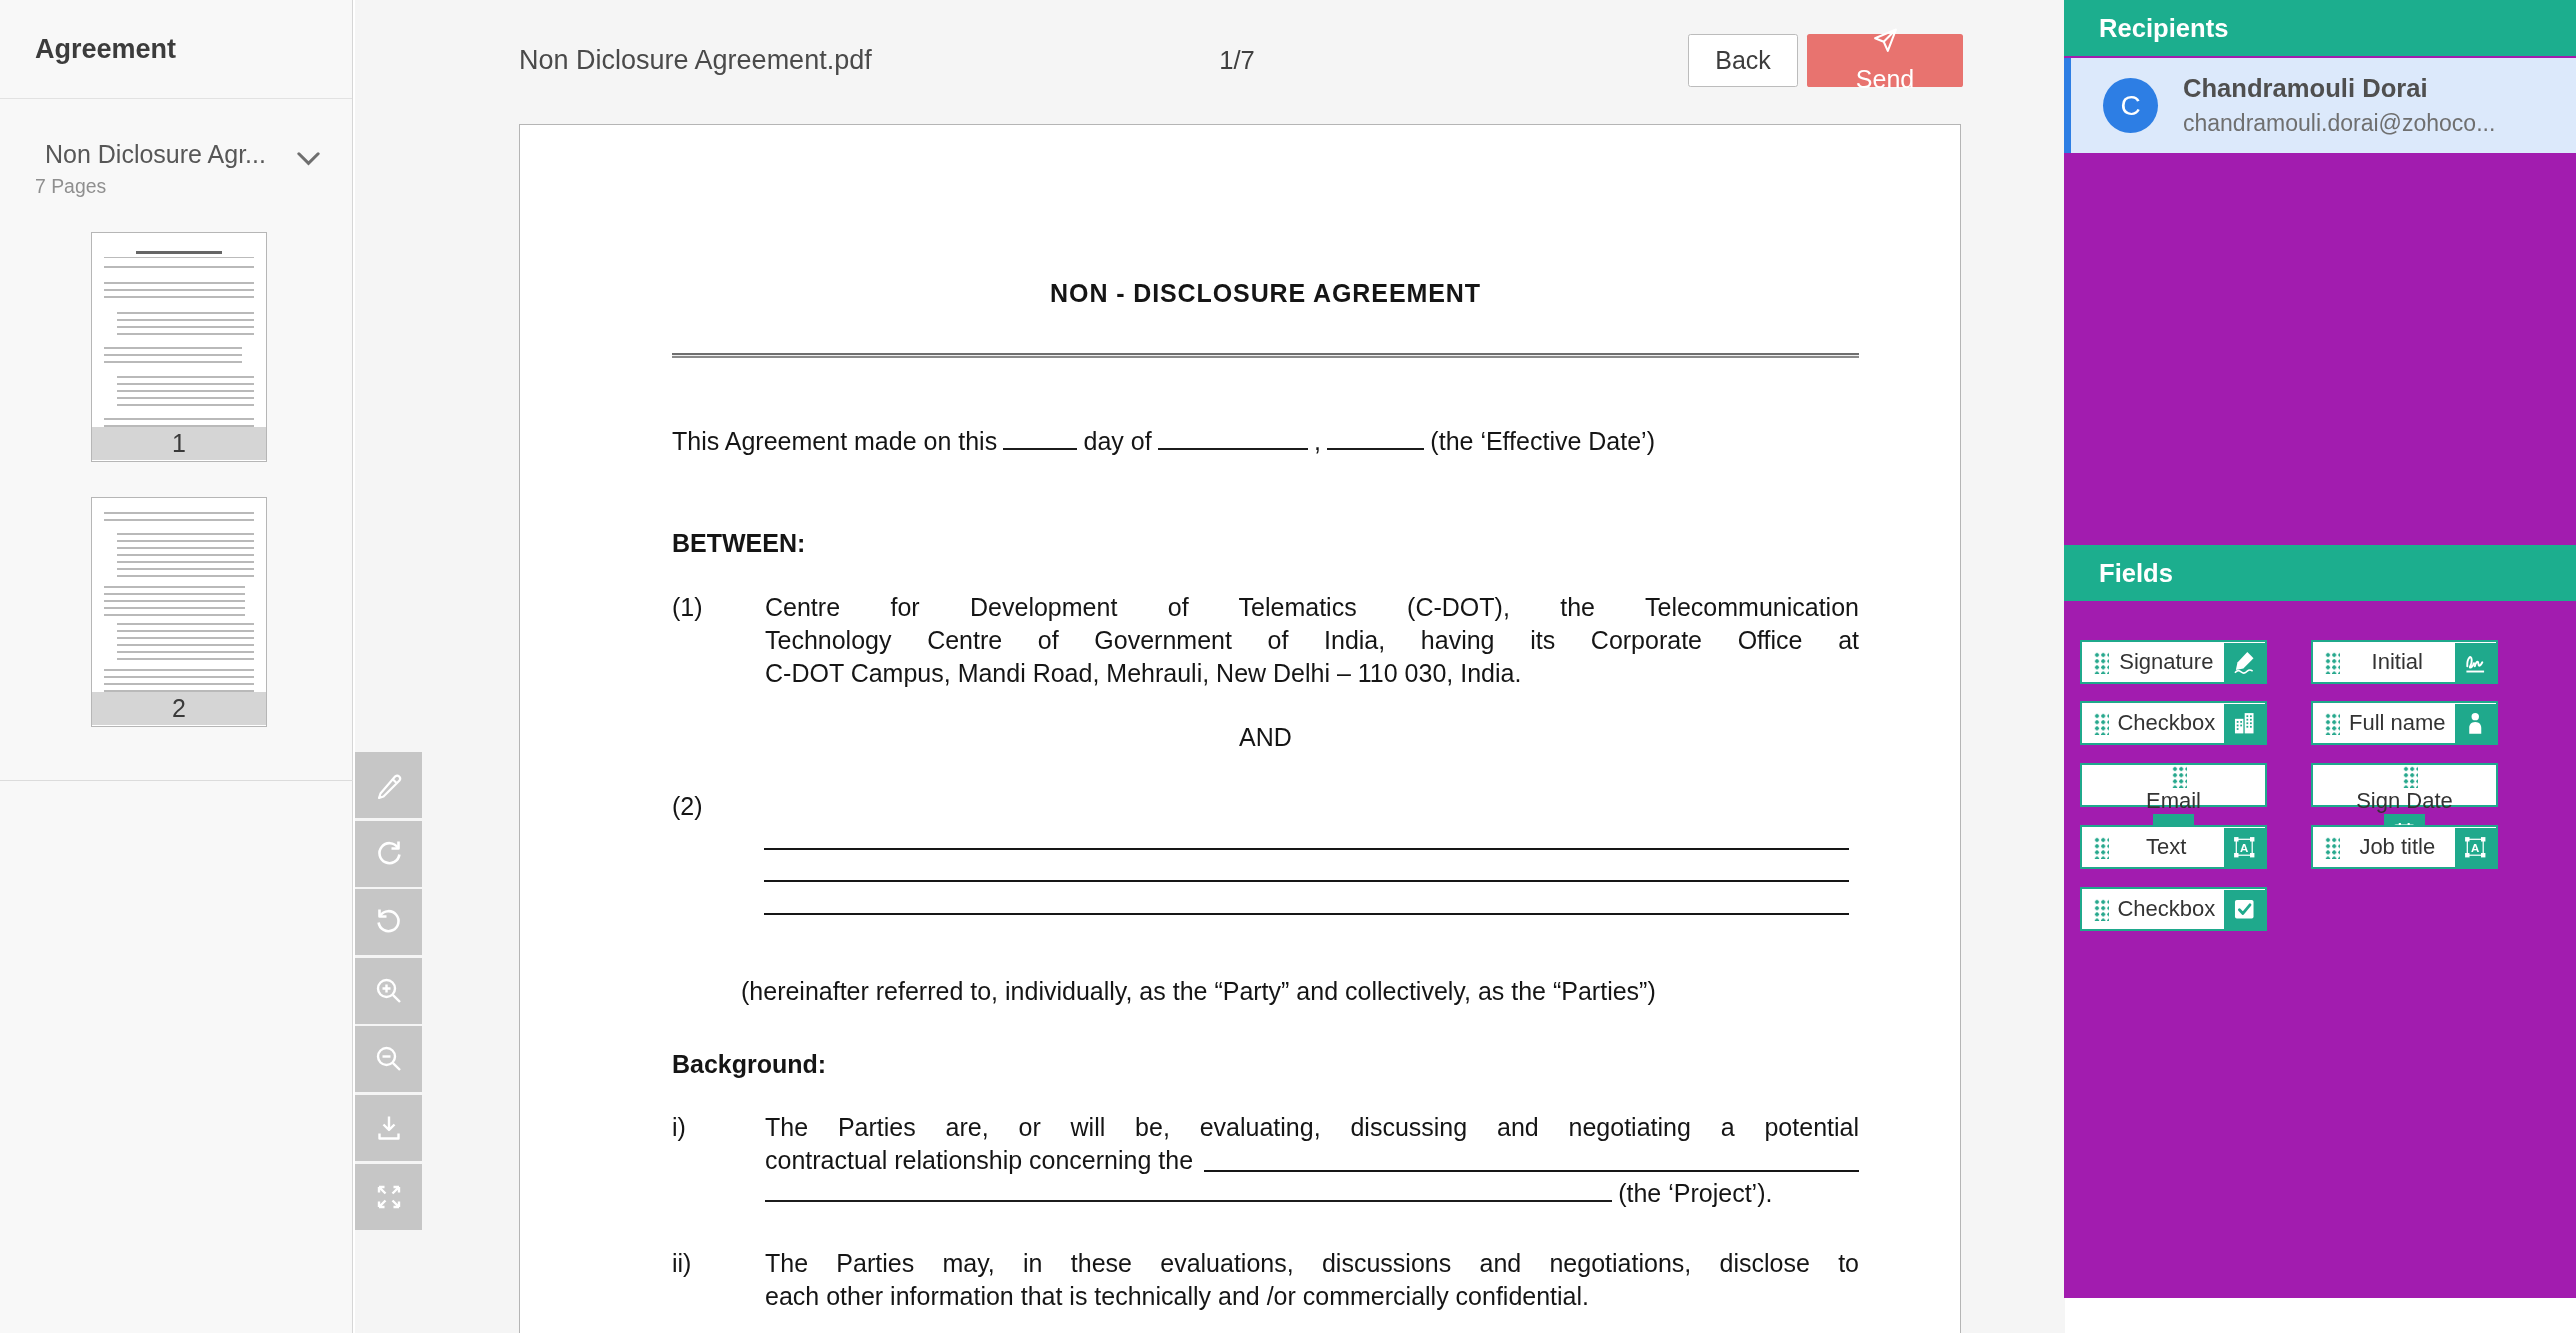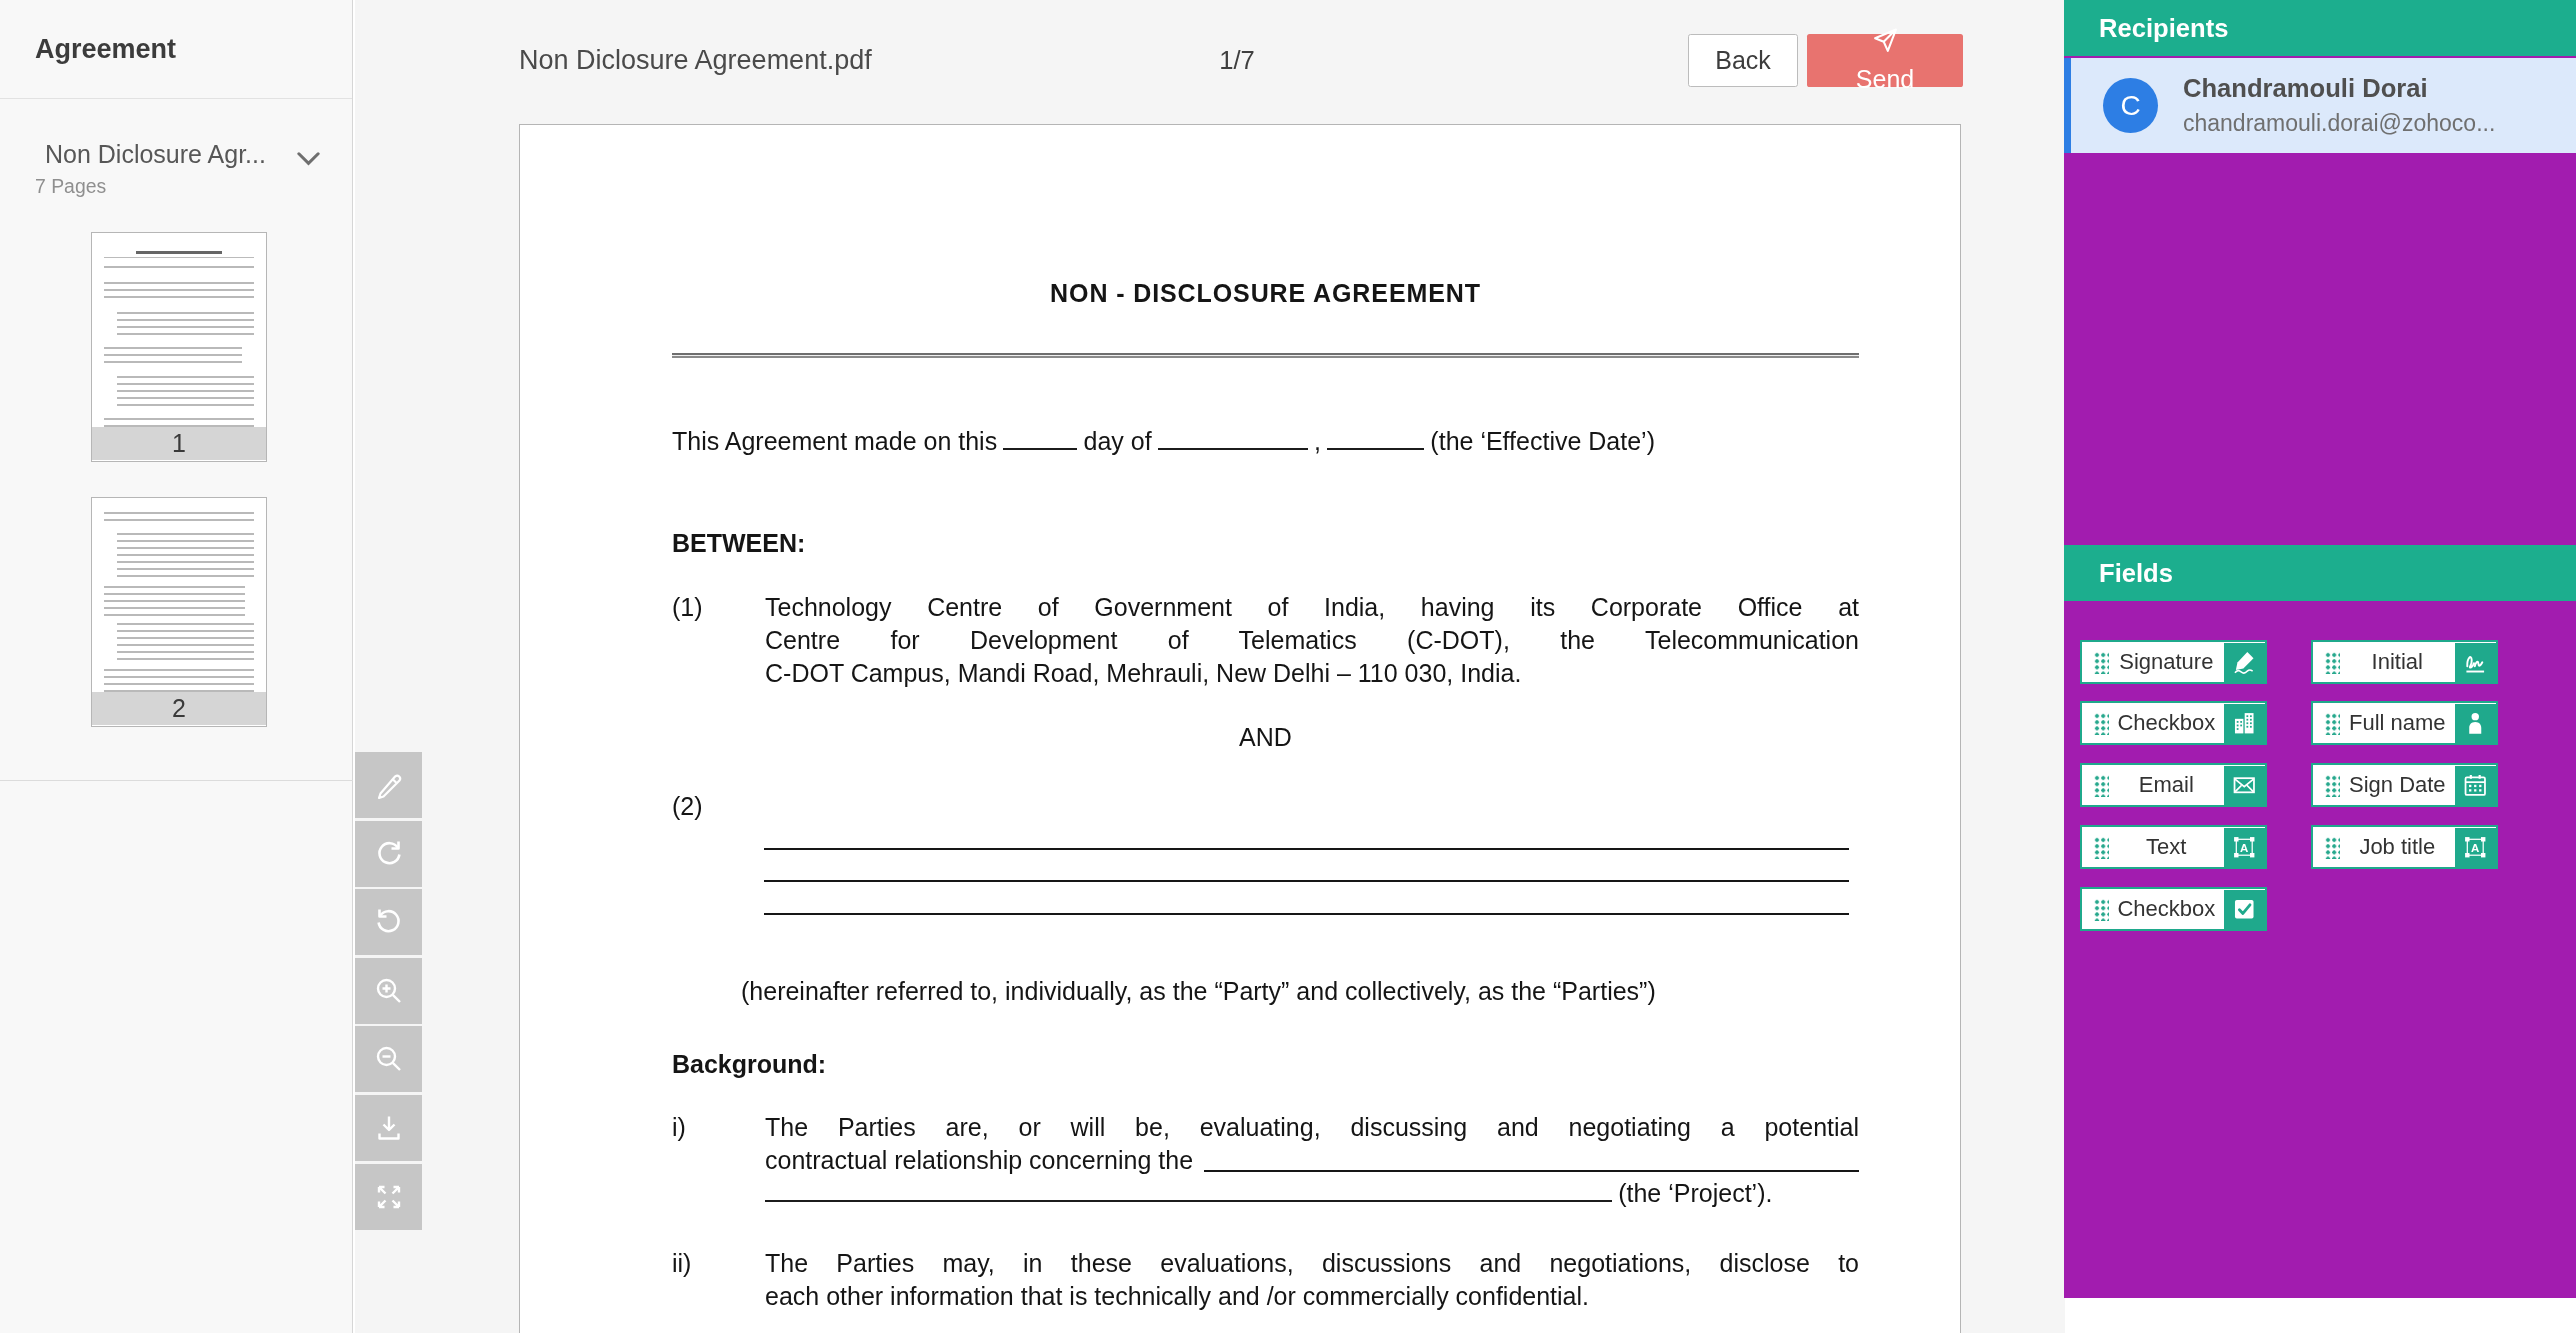--- a/index.html
+++ b/index.html
@@ -83,21 +83,21 @@
     padding-left:32px; cursor:pointer; }
   .avatar { width:55px; height:55px; border-radius:50%; background:#2D7EE4; color:#fff;
     font-size:28px; display:flex; align-items:center; justify-content:center; flex:none; }
   .recip-text { margin-left:25px; }
   .recip-name { font-size:25.6px; font-weight:bold; color:#4f4f4f; }
   .recip-email { font-size:23px; color:#6f6f6f; margin-top:7px; }
 
   .field-btn { position:absolute; height:44px; width:187px; border:2.6px solid #1FA98C;
     background:#fff; display:flex; align-items:center; cursor:grab; }
   .col1 { left:16px;align-items:center; } .col2 { left:247px; }
-  .r1 { top:640px; } .r2 { top:701px; } .r3 { top:763px; } .r4 { top:825px; } .r5 { top:887px; }
+  .r1 { top:640px; } .r2 { top:701px; } .r3 { top:763px;flex-direction:column; } .r4 { top:825px; } .r5 { top:887px; }
   .drag-handle { width:16px; height:23px; margin-left:10.6px; flex:none;
     background-image:radial-gradient(#27a88d 1.8px, transparent 2.1px);
     background-size:6.2px 6.2px; background-position:0.9px 0.9px; }
   .field-label { flex:1; text-align:center; font-size:22px; color:#333; }
   .field-icon-box { width:41px; height:39px; background:#1FA98C; flex:none;
     display:flex; align-items:center; justify-content:center; }
 </style>
 </head>
 <body>
 
@@ -210,22 +210,22 @@
     <div class="block doc-rule"></div>
 
     <div class="block intro-line">
       <span>This Agreement made on this</span><span class="blank" style="width:74px;"></span><span>day of</span><span class="blank" style="width:150px;"></span><span>,</span><span class="blank" style="width:97px;"></span><span>(the </span><b>‘Effective Date’</b><span>)</span>
     </div>
 
     <div class="block between">BETWEEN:</div>
 
     <div class="block hang p1">
       <span class="num">(1)</span>
+      <div class="jline"><b>Centre for Development of Telematics</b><span> (</span><b>C-DOT</b><span>), the Telecommunication</span></div>
       <div class="jline">Technology Centre of Government of India, having its Corporate Office at</div>
-      <div class="jline"><b>Centre for Development of Telematics</b><span> (</span><b>C-DOT</b><span>), the Telecommunication</span></div>
       <div>C-DOT Campus, Mandi Road, Mehrauli, New Delhi – 110 030, India.</div>
     </div>
 
     <div class="block and-line">AND</div>
 
     <div class="block hang p2num">
       <span class="num">(2)</span>
     </div>
     <div class="bline" style="top:723px;"></div>
     <div class="bline" style="top:755px;"></div>

